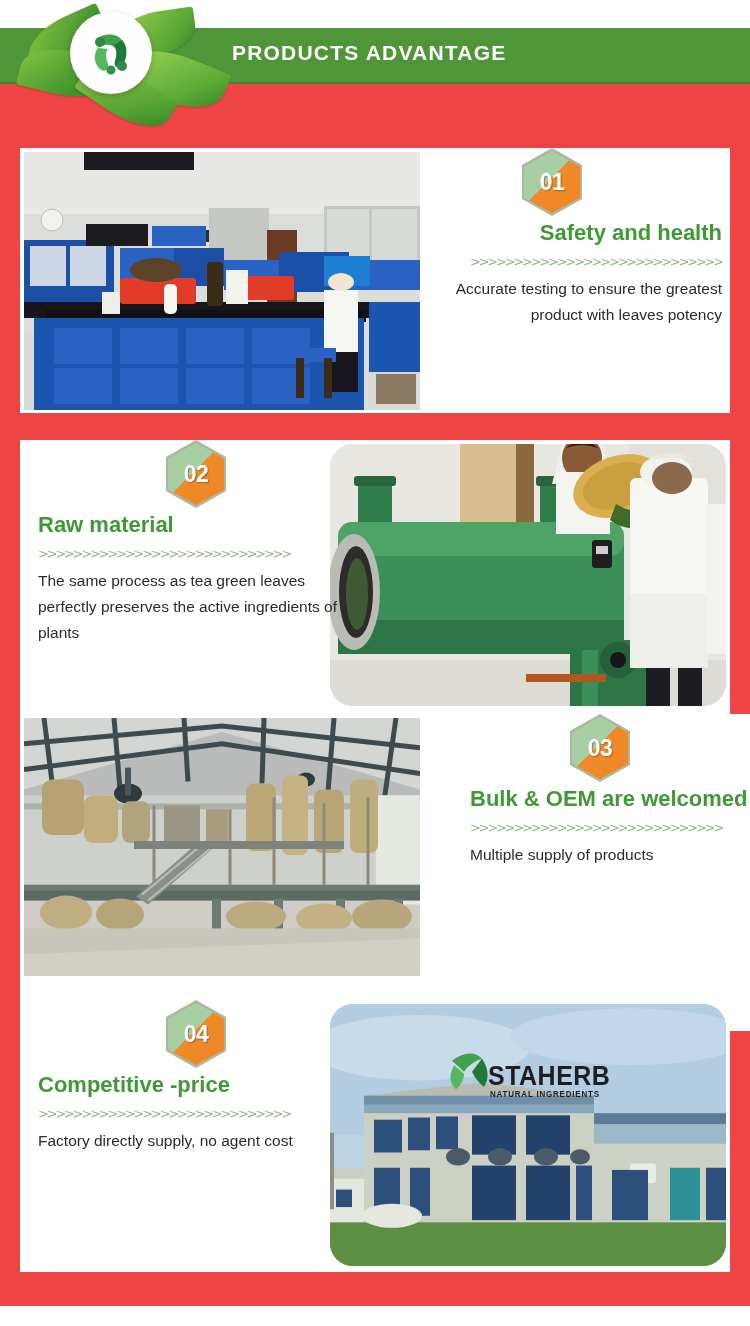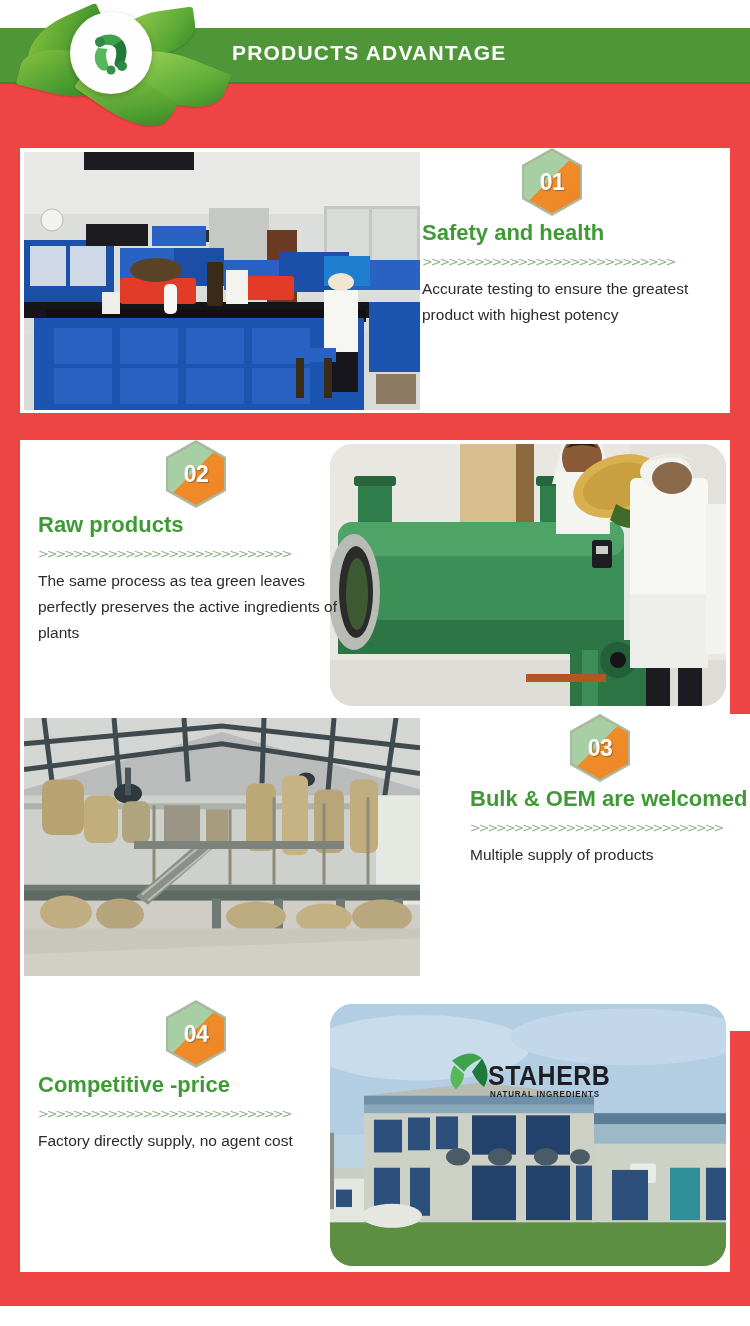--- a/index.html
+++ b/index.html
@@ -84,21 +84,21 @@
     width: 62px; height: 62px;
   }
 
   
   .card {
     position: absolute;
     left: 20px;
     width: 710px;
     background: #ffffff;
   }
-  .card-1 { top: 148px;  height: 265px; }
+  .card-1 { top: 148px;  height: 265px; text-align: right; }
   .card-2 { top: 440px;  height: 336px; }
   .card-3 { top: 714px;  height: 317px; padding-left: 48px; }
   .card-4 { top: 1000px; height: 272px; }
 
   .photo {
     position: absolute;
     overflow: hidden;
     background: #cfd6cf;
   }
   .photo-left  { left: 4px;   top: 4px; width: 396px; height: 258px; }
@@ -260,21 +260,21 @@
     </div>
 
     <div class="panel panel-right">
       <div class="badge badge-center">
         <div class="hex"></div>
         <div class="hex-inner"></div>
         <div class="hex-num">01</div>
       </div>
       <div class="c-title">Safety and health</div>
       <div class="chev">&gt;&gt;&gt;&gt;&gt;&gt;&gt;&gt;&gt;&gt;&gt;&gt;&gt;&gt;&gt;&gt;&gt;&gt;&gt;&gt;&gt;&gt;&gt;&gt;&gt;&gt;&gt;&gt;&gt;</div>
-      <div class="c-body">Accurate testing to ensure the greatest product with highest potency</div>
+      <div class="c-body">Accurate testing to ensure the greatest product with leaves potency</div>
     </div>
   </div>
 
   <div class="card card-2">
 
     <div class="photo photo-right">
       <svg class="scene" viewBox="0 0 396 262" preserveAspectRatio="none">
         <rect x="0" y="0" width="396" height="262" fill="#e9e7e2"></rect>
         <rect x="130" y="0" width="70" height="92" fill="#d8bd8e"></rect>
         <rect x="186" y="0" width="18" height="86" fill="#8a6a3c"></rect>
@@ -314,21 +314,21 @@
         <rect x="376" y="60" width="20" height="150" fill="#f2f2ee"></rect>
       </svg>
     </div>
 
     <div class="panel panel-left">
       <div class="badge badge-inset">
         <div class="hex"></div>
         <div class="hex-inner"></div>
         <div class="hex-num">02</div>
       </div>
-      <div class="c-title">Raw products</div>
+      <div class="c-title">Raw material</div>
       <div class="chev">&gt;&gt;&gt;&gt;&gt;&gt;&gt;&gt;&gt;&gt;&gt;&gt;&gt;&gt;&gt;&gt;&gt;&gt;&gt;&gt;&gt;&gt;&gt;&gt;&gt;&gt;&gt;&gt;&gt;</div>
       <div class="c-body">The same process as tea green leaves perfectly preserves the active ingredients of plants</div>
     </div>
   </div>
 
   <div class="card card-3">
 
     <div class="photo photo-left">
       <svg class="scene" viewBox="0 0 396 260" preserveAspectRatio="none">
         <rect x="0" y="0" width="396" height="260" fill="#cfcdc6"></rect>

